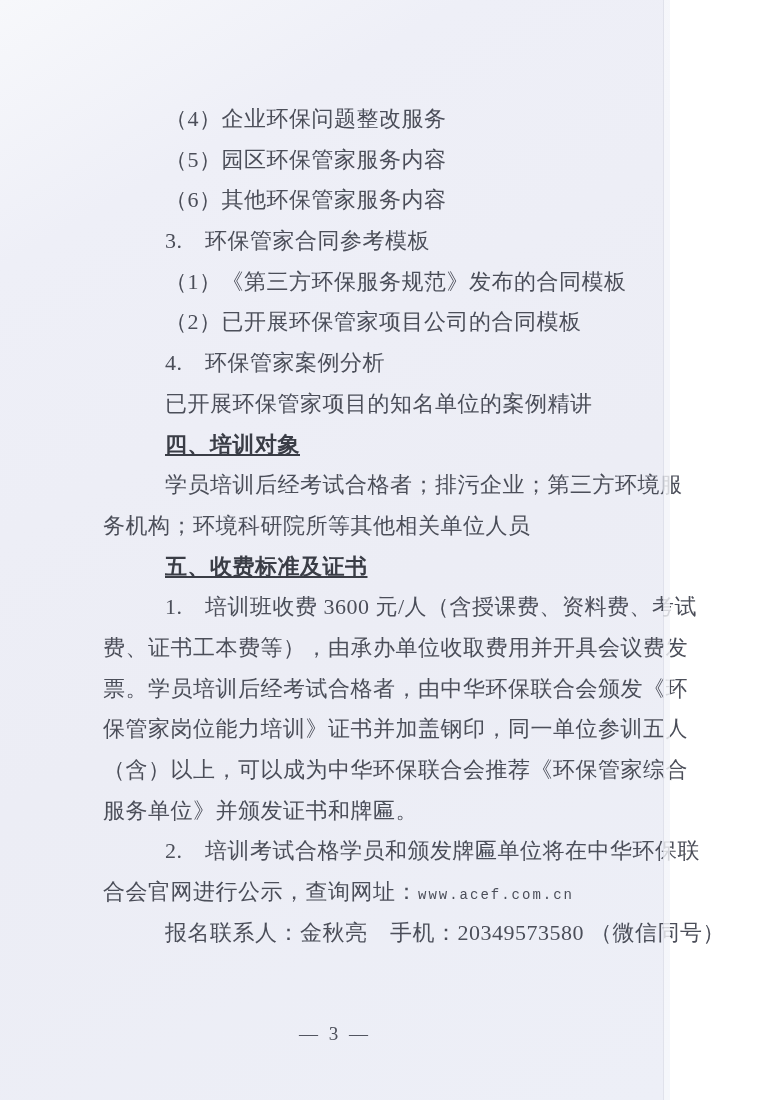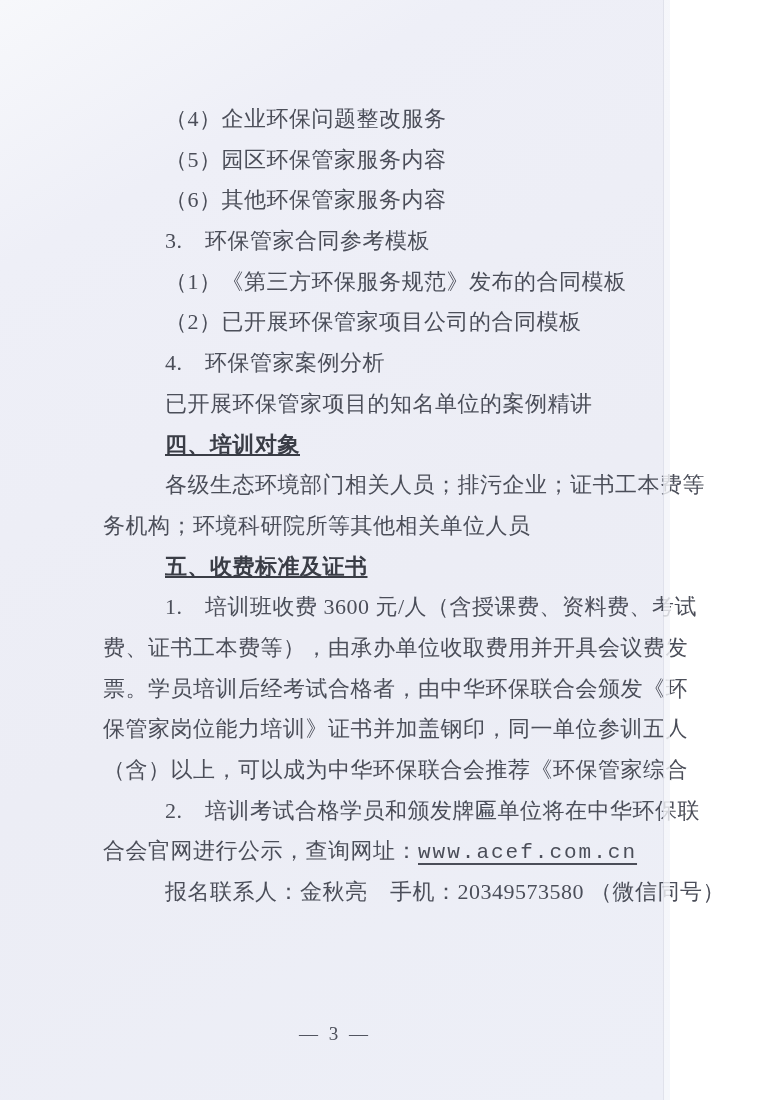--- a/index.html
+++ b/index.html
@@ -43,25 +43,24 @@
   }
   .indent {
     padding-left: 62px;
   }
   .bold {
     font-weight: bold;
     color: #3a3d46;
     text-decoration: underline;
   }
   .url {
-    text-decoration: underline;
     text-underline-offset: 5px;
     letter-spacing: 2px;
     font-family: "Liberation Mono", "DejaVu Sans Mono", monospace;
-    font-size: 21px;
+    font-size: 14px;
   }
   .footer {
     position: absolute;
     left: 0;
     right: 0;
     top: 1022px;
     text-align: center;
     font-size: 19px;
     line-height: 24px;
     letter-spacing: 3px;
@@ -76,28 +75,29 @@
   <div class="textblock">
     <div class="ln indent">（4）企业环保问题整改服务</div>
     <div class="ln indent">（5）园区环保管家服务内容</div>
     <div class="ln indent">（6）其他环保管家服务内容</div>
     <div class="ln indent">3.　环保管家合同参考模板</div>
     <div class="ln indent">（1）《第三方环保服务规范》发布的合同模板</div>
     <div class="ln indent">（2）已开展环保管家项目公司的合同模板</div>
     <div class="ln indent">4.　环保管家案例分析</div>
     <div class="ln indent">已开展环保管家项目的知名单位的案例精讲</div>
     <div class="ln indent bold">四、培训对象</div>
-    <div class="ln indent">各级生态环境部门相关人员；排污企业；证书工本费等</div>
+    <div class="ln indent">学员培训后经考试合格者；排污企业；第三方环境服</div>
     <div class="ln">务机构；环境科研院所等其他相关单位人员</div>
     <div class="ln indent bold">五、收费标准及证书</div>
     <div class="ln indent">1.　培训班收费 3600 元/人（含授课费、资料费、考试</div>
     <div class="ln">费、证书工本费等），由承办单位收取费用并开具会议费发</div>
     <div class="ln">票。学员培训后经考试合格者，由中华环保联合会颁发《环</div>
     <div class="ln">保管家岗位能力培训》证书并加盖钢印，同一单位参训五人</div>
     <div class="ln">（含）以上，可以成为中华环保联合会推荐《环保管家综合</div>
+    <div class="ln">服务单位》并颁发证书和牌匾。</div>
     <div class="ln indent">2.　培训考试合格学员和颁发牌匾单位将在中华环保联</div>
     <div class="ln">
       <span>合会官网进行公示，查询网址：</span><span class="url">www.acef.com.cn</span>
     </div>
     <div class="ln indent">报名联系人：金秋亮　手机：20349573580 （微信同号）</div>
   </div>
 
   <div class="footer">— 3 —</div>
 
   <div class="edge-right"></div>

